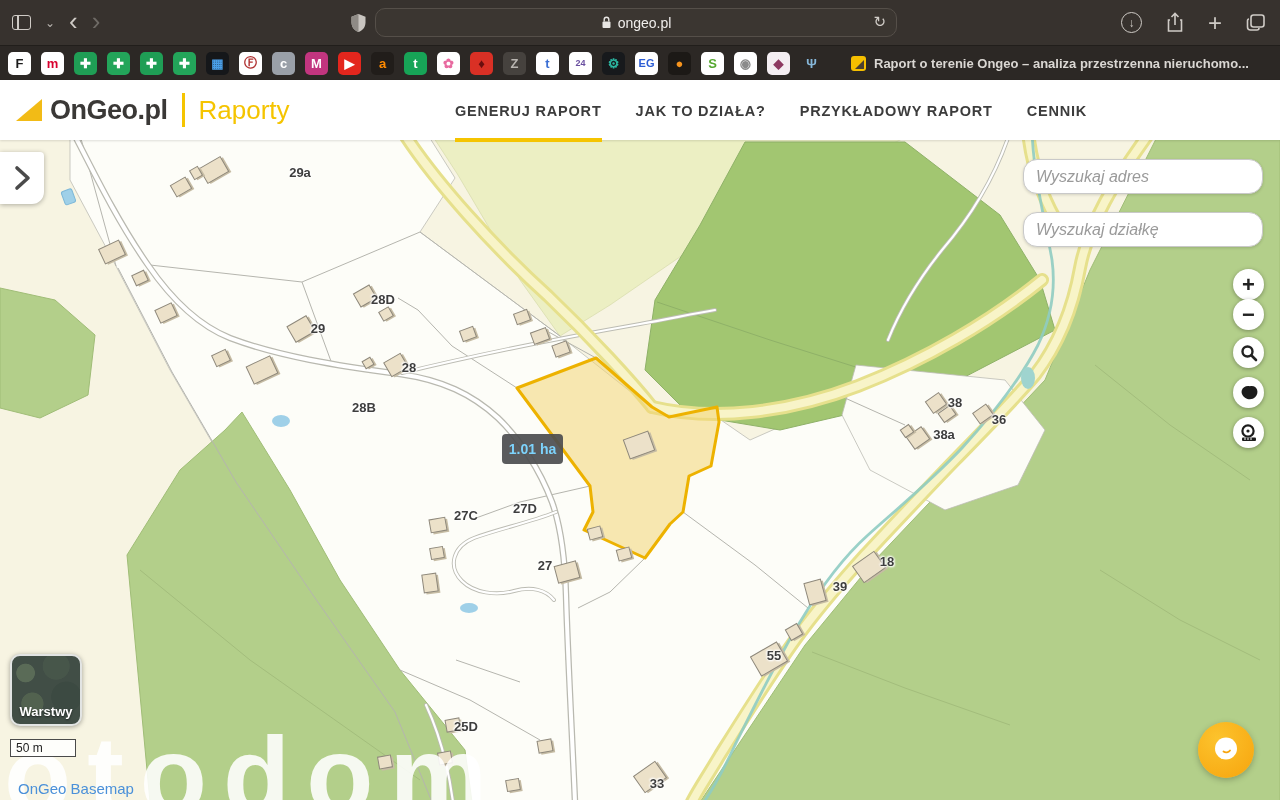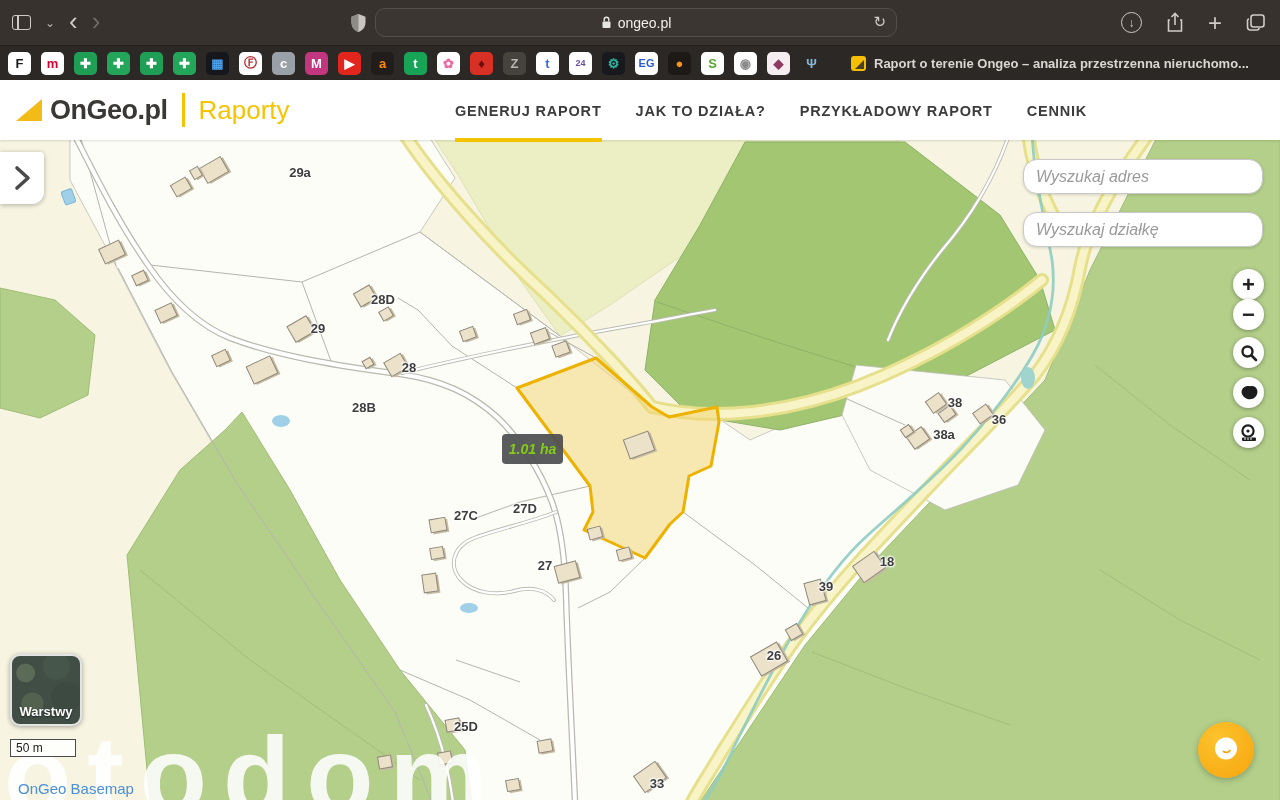--- a/index.html
+++ b/index.html
@@ -42,21 +42,21 @@
   .nav-item { display:flex; align-items:center; font-size:14.5px; font-weight:bold; color:#3c3c3c; letter-spacing:0.8px; border-bottom:4px solid transparent; padding-top:4px; cursor:pointer; }
   .nav-item.active { border-bottom-color:#f5c400; }
   .header-right { position:absolute; right:14px; top:0; height:60px; display:flex; align-items:center; gap:22px; }
   .hdr-sep { width:1px; height:36px; background:#e2e2e2; }
   .login-btn { display:flex; align-items:center; gap:10px; background:#f9bb16; border-radius:6px; height:36px; padding:0 18px; color:#fff; font-size:14px; font-weight:bold; letter-spacing:0.5px; cursor:pointer; }
 
   
   .map-area { position:absolute; left:0; top:140px; width:1280px; height:660px; background:#f7f4e2; overflow:hidden; }
   .map-svg { position:absolute; left:0; top:0; }
   .parcel-label { position:absolute; transform:translate(-50%,-50%); font-size:13px; font-weight:bold; color:#3e3e3e; text-shadow:0 0 2px #fff, 0 0 3px #fff, 1px 1px 2px #fff, -1px -1px 2px #fff; white-space:nowrap; }
-  .area-badge { position:absolute; left:502px; top:294px; width:61px; height:30px; background:rgba(76,77,79,0.92); border-radius:4px; color:#84cc16; font-size:14px; font-weight:bold; display:flex; align-items:center; justify-content:center;font-style:italic; }
+  .area-badge { position:absolute; left:502px; top:294px; width:61px; height:30px; background:rgba(76,77,79,0.92); border-radius:4px; color:#7dd3fc; font-size:14px; font-weight:bold; display:flex; align-items:center; justify-content:center; }
 
   .panel-toggle { position:absolute; left:0; top:12px; width:44px; height:52px; background:#fff; border-radius:0 4px 12px 0; box-shadow:0 1px 5px rgba(0,0,0,0.3); display:flex; align-items:center; justify-content:center; cursor:pointer; z-index:12; }
 
   .search-input { position:absolute; left:1023px; width:240px; height:35px; background:#fff; border:1px solid #c9c9c9; border-radius:14px; font-family:"Liberation Sans", sans-serif; font-size:16px; font-style:italic; color:#555; padding:0 12px; box-shadow:0 1px 3px rgba(0,0,0,0.15); z-index:12; }
   .search-input::placeholder { color:#9a9a9a; opacity:1; }
   #search-address { top:19px; }
   #search-parcel { top:72px; }
 
   .map-ctrl { position:absolute; left:1233px; width:31px; height:31px; border-radius:50%; background:#fff; box-shadow:0 1px 4px rgba(0,0,0,0.35); display:flex; align-items:center; justify-content:center; cursor:pointer; z-index:12; font-weight:bold; color:#222; }
   .map-ctrl.txt { font-size:22px; }
@@ -423,22 +423,22 @@
       <div class="parcel-label" style="left: 254px; top: 32px; margin-left: 46px;">29a</div>
       <div class="parcel-label" style="left: 383px; top: 159px;">28D</div>
       <div class="parcel-label" style="left: 318px; top: 188px;">29</div>
       <div class="parcel-label" style="left: 409px; top: 227px;">28</div>
       <div class="parcel-label" style="left: 364px; top: 267px;">28B</div>
       <div class="parcel-label" style="left: 466px; top: 375px;">27C</div>
       <div class="parcel-label" style="left: 525px; top: 368px;">27D</div>
       <div class="parcel-label" style="left: 545px; top: 425px;">27</div>
       <div class="parcel-label" style="left: 466px; top: 586px;">25D</div>
       <div class="parcel-label" style="left: 657px; top: 643px;">33</div>
-      <div class="parcel-label" style="left: 774px; top: 515px;">26</div>
-      <div class="parcel-label" style="left: 826px; top: 446px;">39</div>
+      <div class="parcel-label" style="left: 774px; top: 515px;">55</div>
+      <div class="parcel-label" style="left: 826px; top: 446px; padding-left: 28px;">39</div>
       <div class="parcel-label" style="left: 878px; top: 421px; margin-left: 9px;">18</div>
       <div class="parcel-label" style="left: 955px; top: 262px;">38</div>
       <div class="parcel-label" style="left: 944px; top: 294px;">38a</div>
       <div class="parcel-label" style="left: 999px; top: 279px;">36</div>
     </div>
 
   <div class="area-badge">1.01 ha</div>
 
   <div class="panel-toggle">
     <svg width="20" height="26" viewBox="0 0 20 26">

